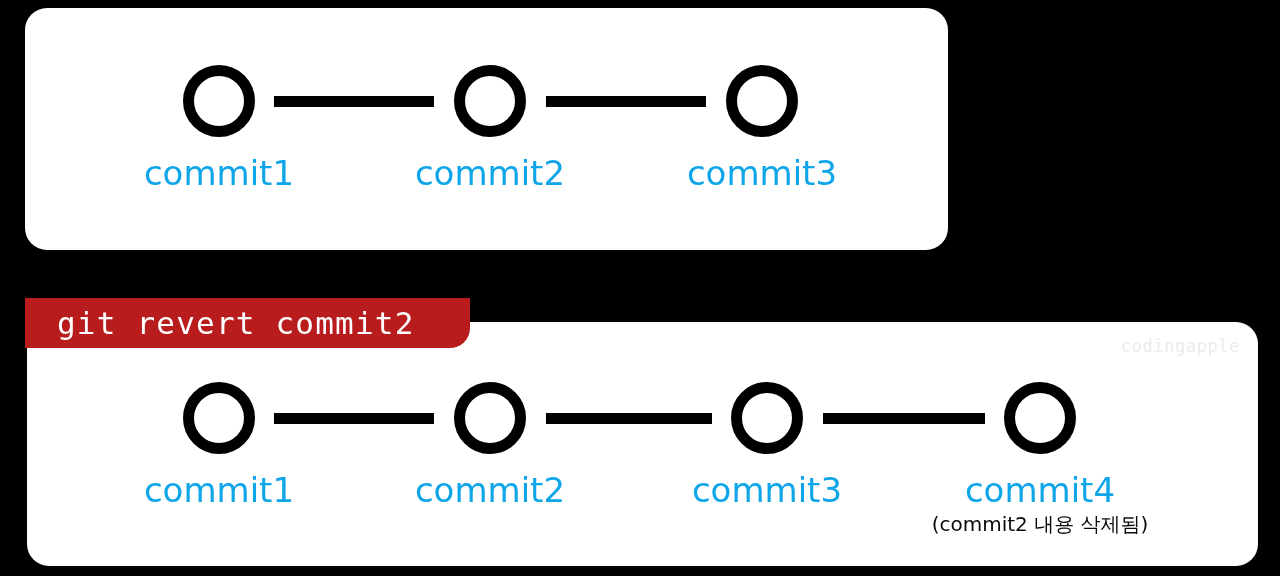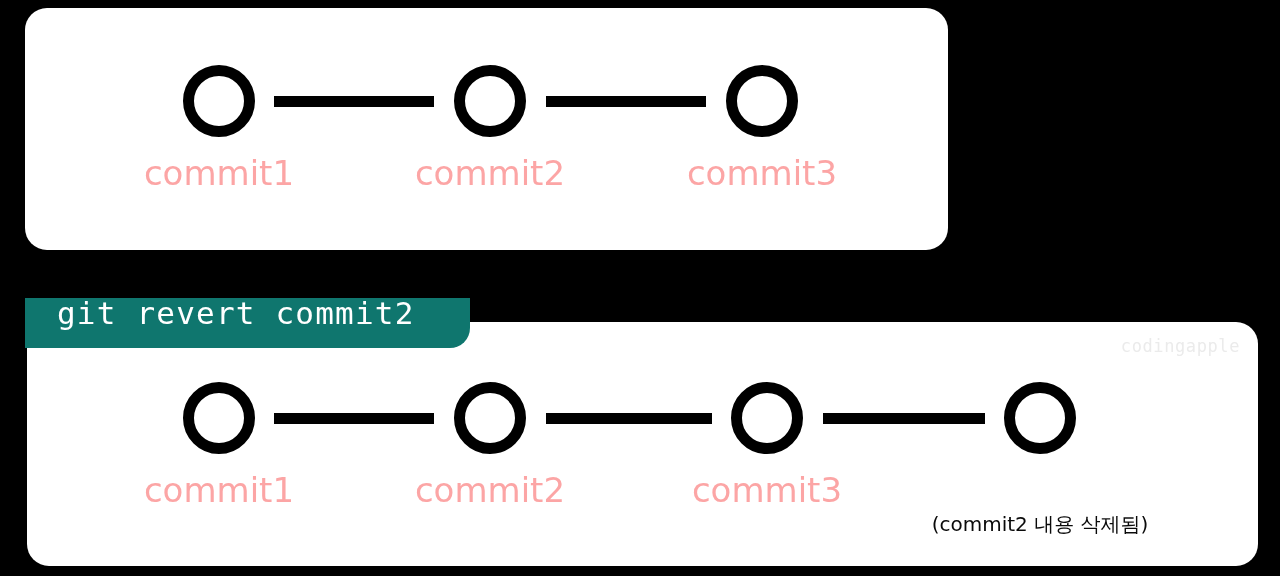--- a/index.html
+++ b/index.html
@@ -40,24 +40,25 @@
     height: 244px;
   }
 
   
   .cmd-chip {
     position: absolute;
     left: 25px;
     top: 298px;
     width: 445px;
     height: 50px;
-    background: #0f766e;
+    background: #b91c1c;
     border-bottom-right-radius: 20px;
     z-index: 5;
     display: flex;
+    align-items: center;
   }
   .cmd-text {
     color: #ffffff;
     font-family: "DejaVu Sans Mono", "Liberation Mono", monospace;
     font-size: 31px;
     letter-spacing: 1.2px;
     padding-left: 32px;
     white-space: nowrap;
     line-height: 1;
   }
@@ -96,21 +97,21 @@
   }
 
   .edge-bar {
     position: absolute;
     height: 11px;
     background: #000000;
   }
 
   .node-label {
     position: absolute;
-    color: #fca5a5;
+    color: #0ea5e9;
     font-family: "DejaVu Sans", "Liberation Sans", sans-serif;
     font-size: 34px;
     line-height: 1;
     white-space: nowrap;
     transform: translateX(-50%);
     text-align: center;
   }
 
   .node-sublabel {
     position: absolute;
@@ -150,16 +151,17 @@
       <div class="edge-bar" style="left: 274px; top: 413px; width: 160px;"></div>
       <div class="edge-bar" style="left: 546px; top: 413px; width: 166px;"></div>
       <div class="edge-bar" style="left: 823px; top: 413px; width: 162px;"></div>
       <div class="node-circle" style="left: 183px; top: 382px;"></div>
       <div class="node-label" style="left: 219px; top: 473px;">commit1</div>
       <div class="node-circle" style="left: 454px; top: 382px;"></div>
       <div class="node-label" style="left: 490px; top: 473px;">commit2</div>
       <div class="node-circle" style="left: 731px; top: 382px;"></div>
       <div class="node-label" style="left: 767px; top: 473px;">commit3</div>
       <div class="node-circle" style="left: 1004px; top: 382px;"></div>
+      <div class="node-label" style="left: 1040px; top: 473px;">commit4</div>
       <div class="node-sublabel" style="left: 1040px; top: 514px;">(commit2 내용 삭제됨)</div>
     </div>
 
 </div>
 
 </body></html>

